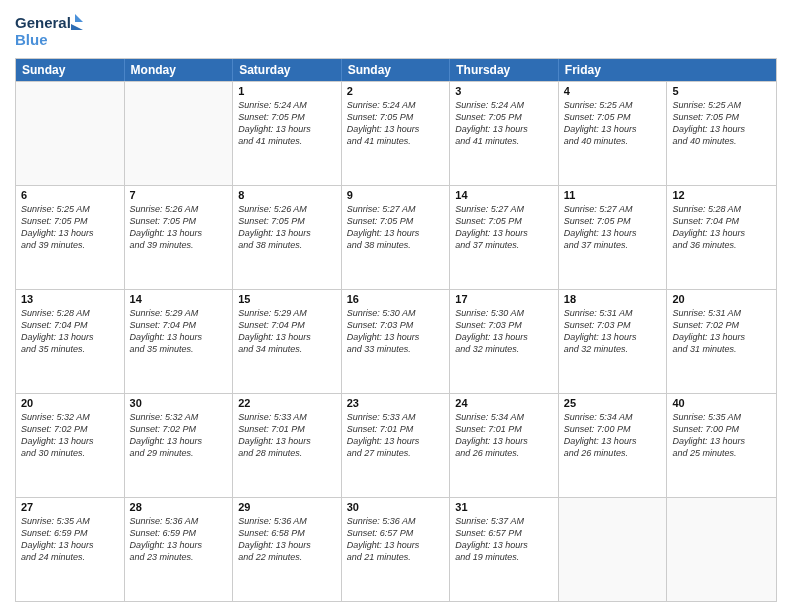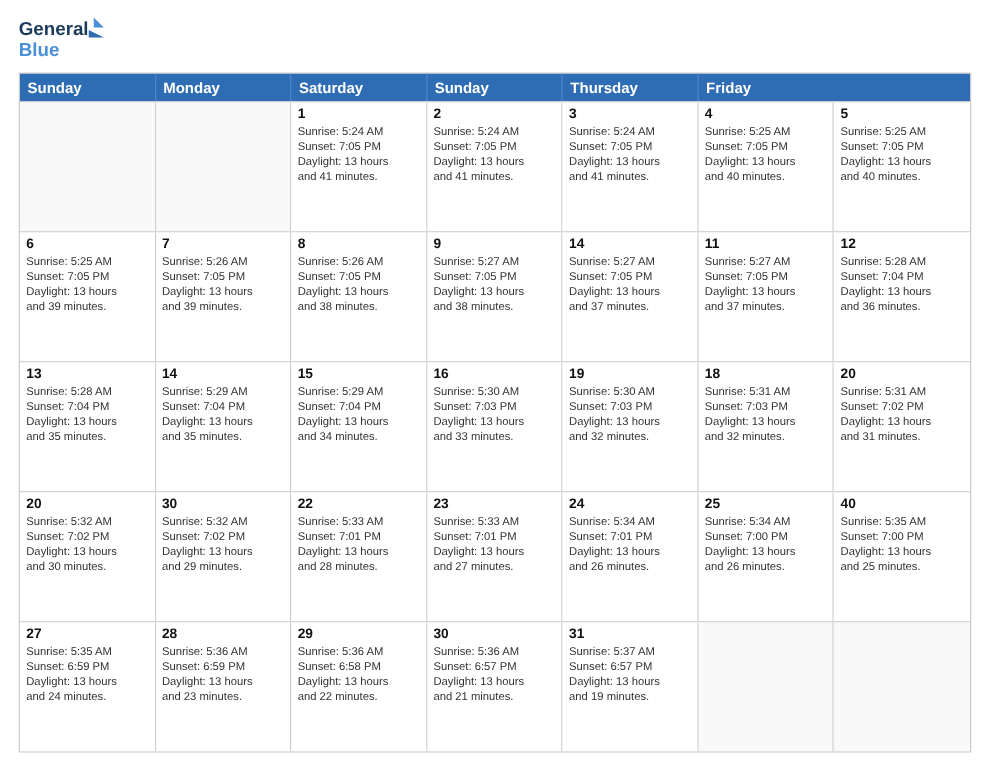--- a/index.html
+++ b/index.html
@@ -85,20 +85,21 @@
       font-size: 11px;
       font-weight: bold;
       color: #111;
       margin-bottom: 2px;
       display: block;
     }
     .cell-info {
       font-size: 9px;
       color: #333;
       line-height: 1.35;
+      font-style: italic;
     }
   </style>
 </head>
 <body>
 
 <div class="page">
   <div class="header">
     <div class="logo">
         <svg width="70" height="40" viewBox="0 0 70 40">
   <text x="0" y="18" font-size="15" font-weight="bold" fill="#1a3a5c" font-family="Arial">General</text>
@@ -236,21 +237,21 @@
 and 34 minutes.</div>
           </div>
           <div class="cal-cell">
             <span class="cell-day">16</span>
             <div class="cell-info" style="white-space: pre-line;">Sunrise: 5:30 AM
 Sunset: 7:03 PM
 Daylight: 13 hours
 and 33 minutes.</div>
           </div>
           <div class="cal-cell">
-            <span class="cell-day">19</span>
+            <span class="cell-day">17</span>
             <div class="cell-info" style="white-space: pre-line;">Sunrise: 5:30 AM
 Sunset: 7:03 PM
 Daylight: 13 hours
 and 32 minutes.</div>
           </div>
           <div class="cal-cell">
             <span class="cell-day">18</span>
             <div class="cell-info" style="white-space: pre-line;">Sunrise: 5:31 AM
 Sunset: 7:03 PM
 Daylight: 13 hours

